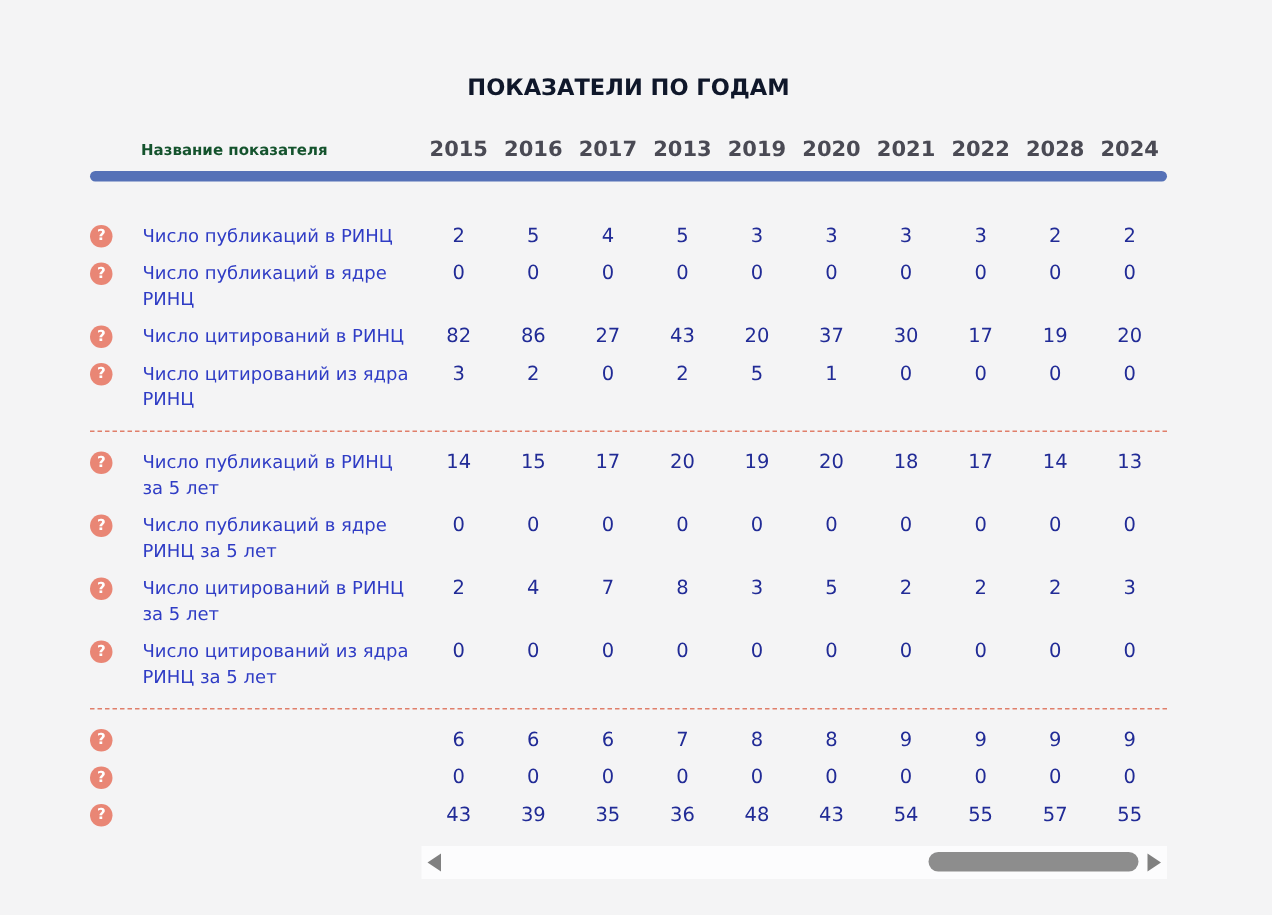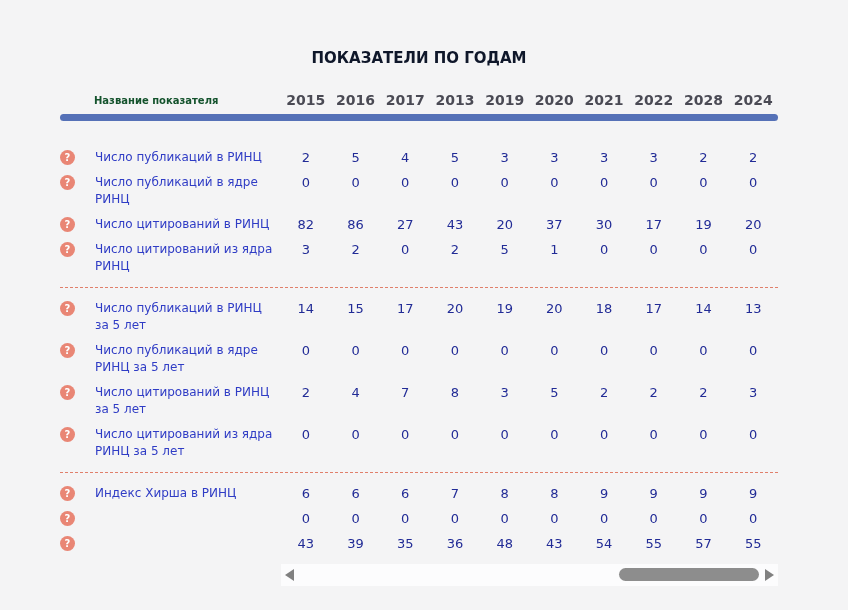--- a/index.html
+++ b/index.html
@@ -266,21 +266,20 @@
           <div class="val">0</div>
           <div class="val">0</div>
           <div class="val">0</div>
           <div class="val">0</div>
           <div class="val">0</div>
         </div>
         <div class="sep"></div>
         <div class="row">
           <div class="label-cell">
             <span class="help">?</span>
-            <span class="label-text">Индекс Хирша в РИНЦ</span>
           </div>
           <div class="val">6</div>
           <div class="val">6</div>
           <div class="val">6</div>
           <div class="val">7</div>
           <div class="val">8</div>
           <div class="val">8</div>
           <div class="val">9</div>
           <div class="val">9</div>
           <div class="val">9</div>

